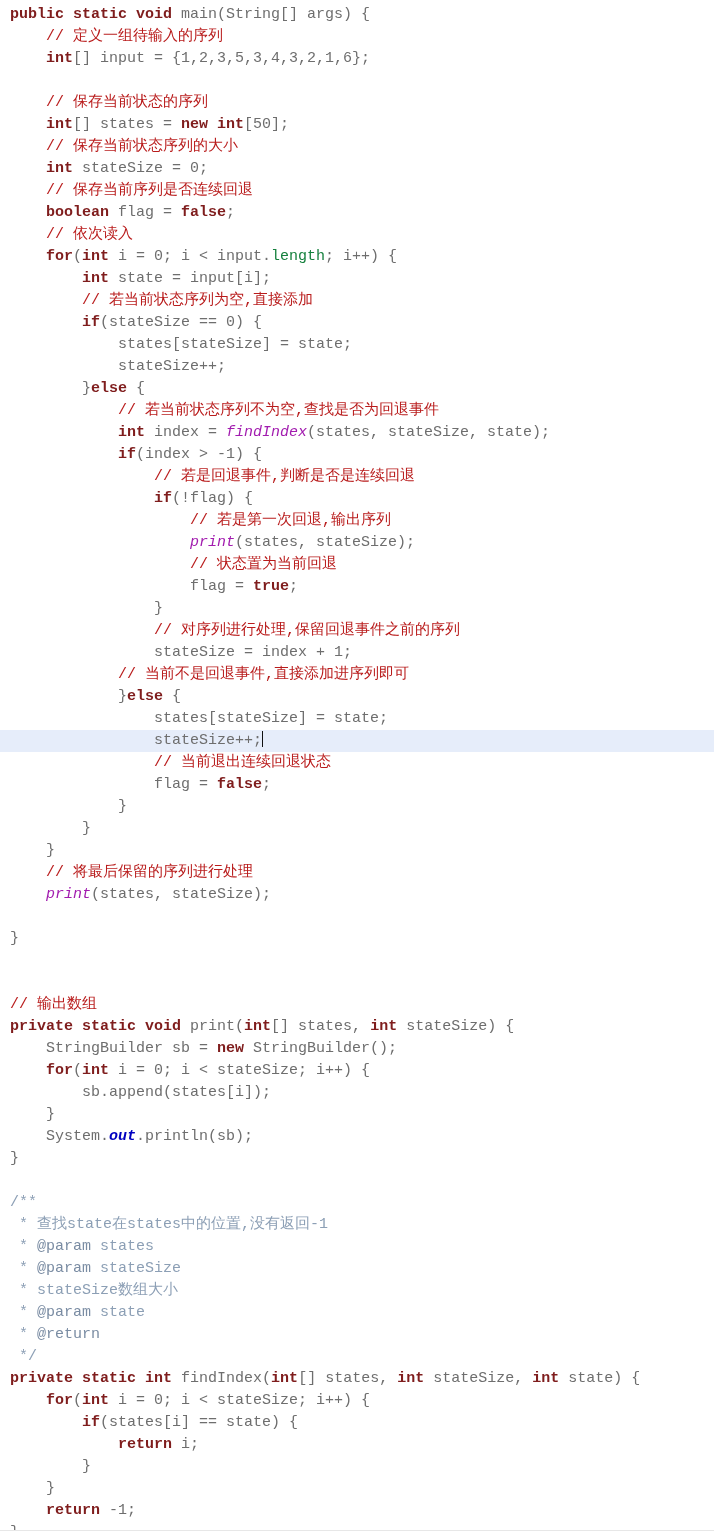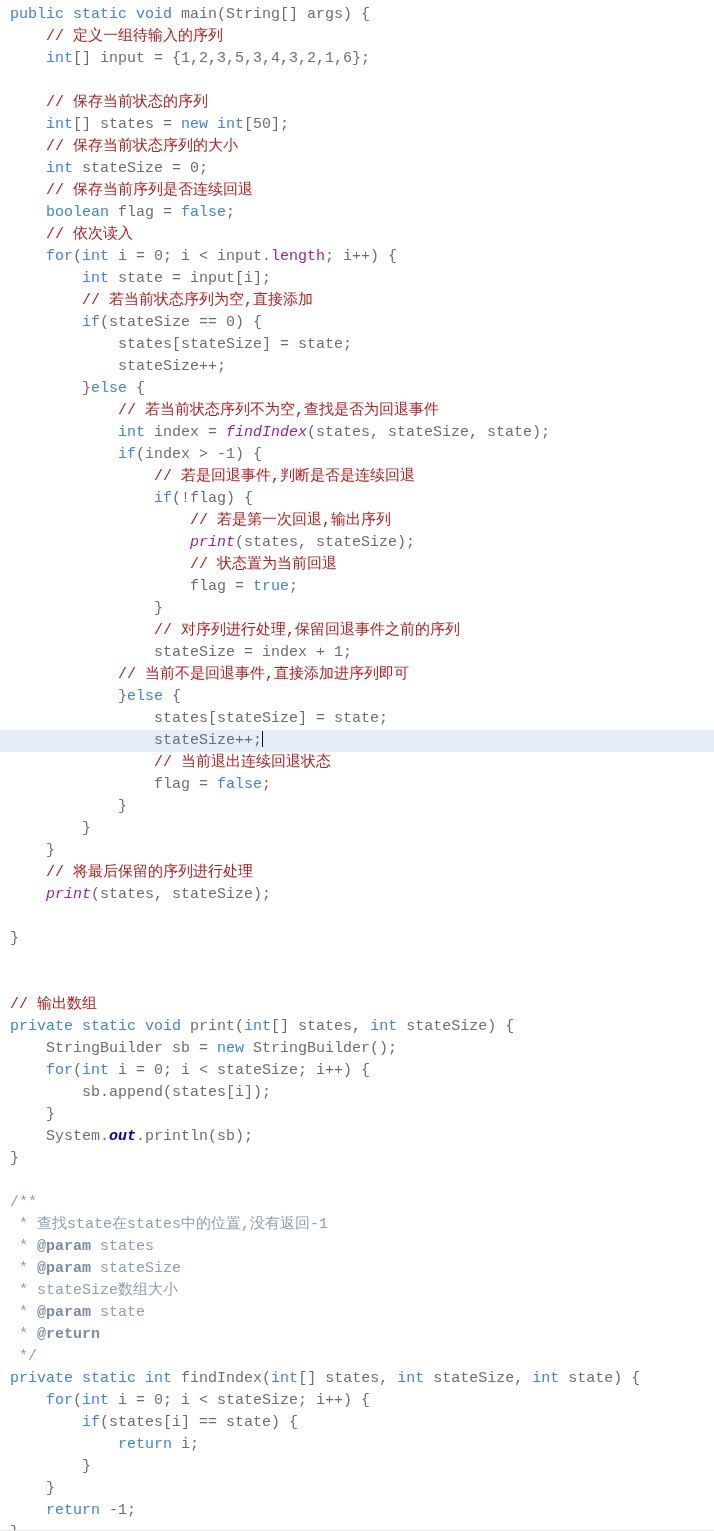--- a/index.html
+++ b/index.html
@@ -42,25 +42,25 @@
     padding-left: 10px;
     white-space: pre;
     box-sizing: border-box;
   }
 
   .ln.cur {
     background: #e6edfa;
   }
 
   
-  .kw   { color: #3b82f6; font-weight: normal; }
+  .kw   { color: #7f1d1d; font-weight: bold; }
   .cmt  { color: #b91c1c; }
   .doc  { color: #8c9fb5; }
-  .doctag { color: #7a8ca3; font-weight: bold; margin-top: 41px; }
-  .fld  { color: #a21caf; }
+  .doctag { color: #7a8ca3; font-weight: normal; margin-top: 41px; }
+  .fld  { color: #15803d; }
   .sfld { color: #0000c0; font-weight: bold; font-style: italic; }
   .smth { color: #a21caf; font-style: italic; }
   .pln  { color: #6e6e6e; }
 
   .caret {
     display: inline-block;
     width: 0;
     border-left: 1px solid #111111;
     height: 16px;
     vertical-align: -3px;

